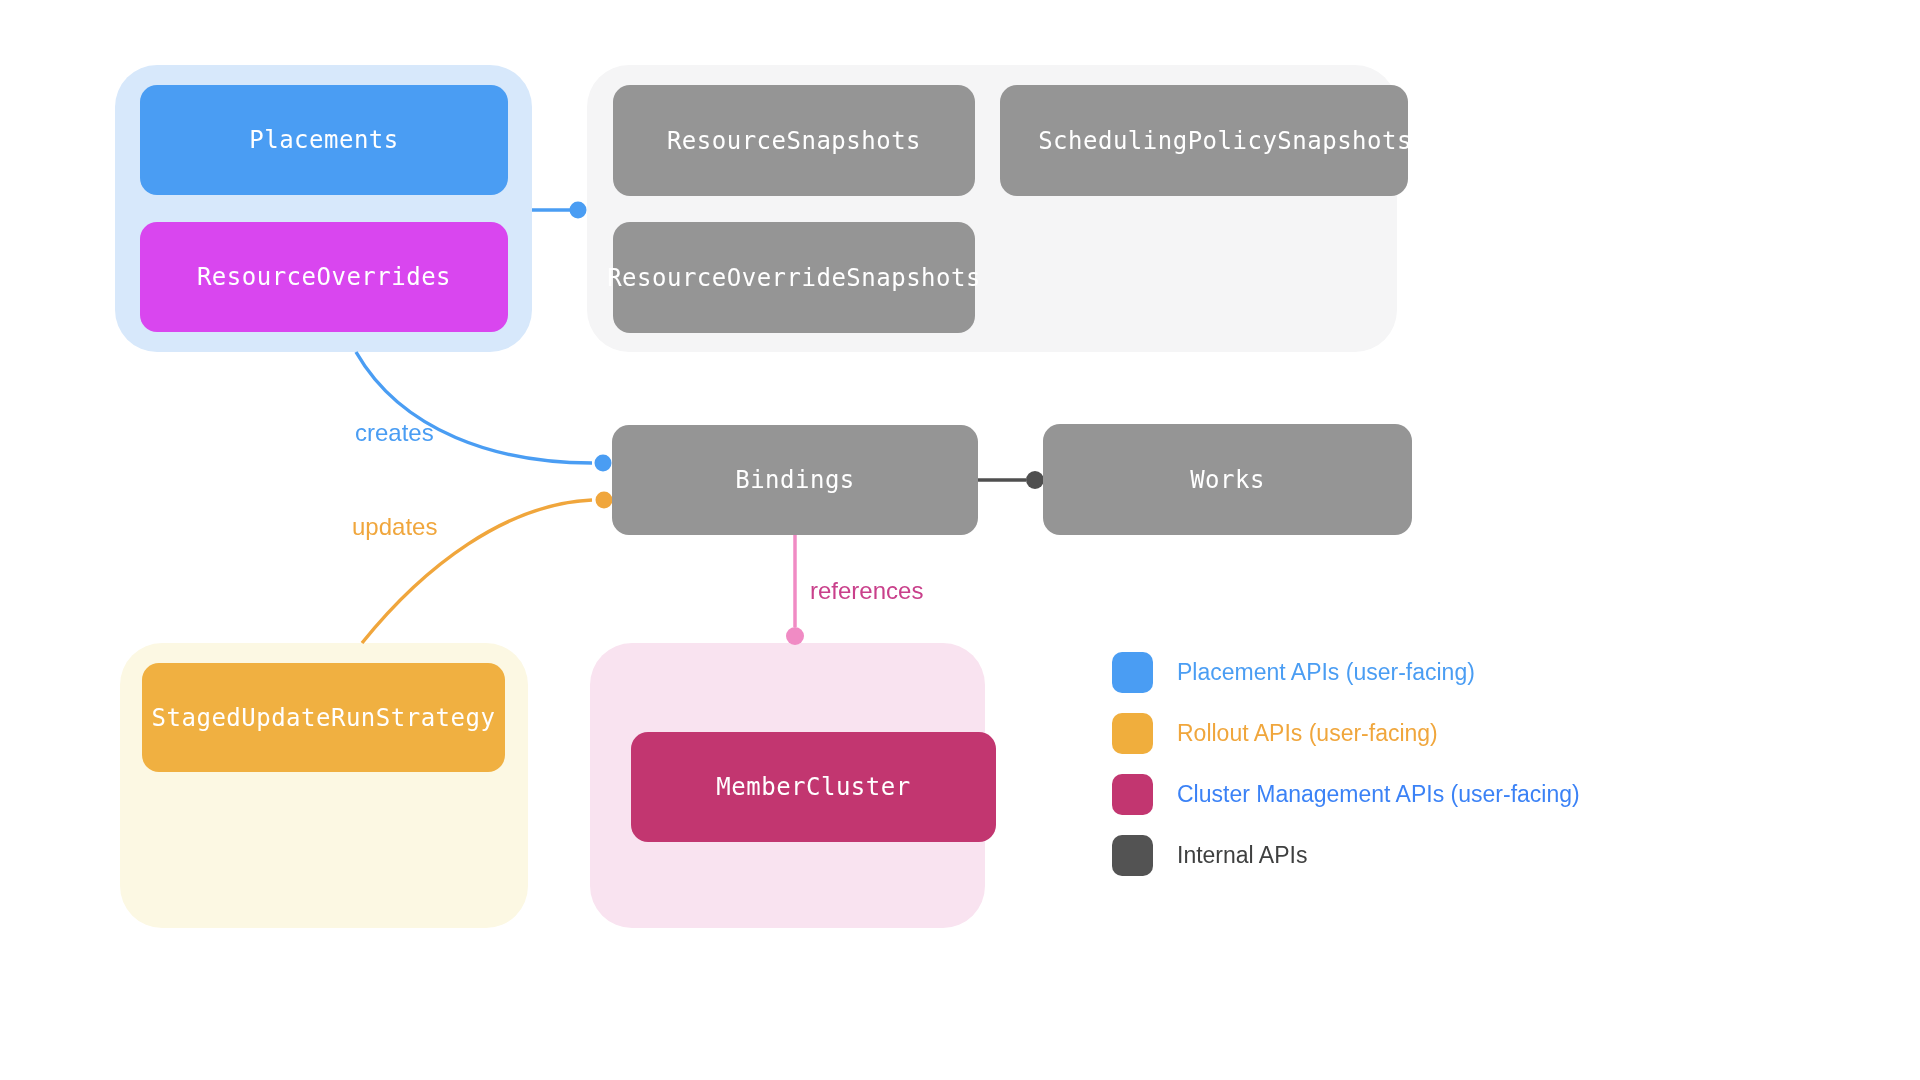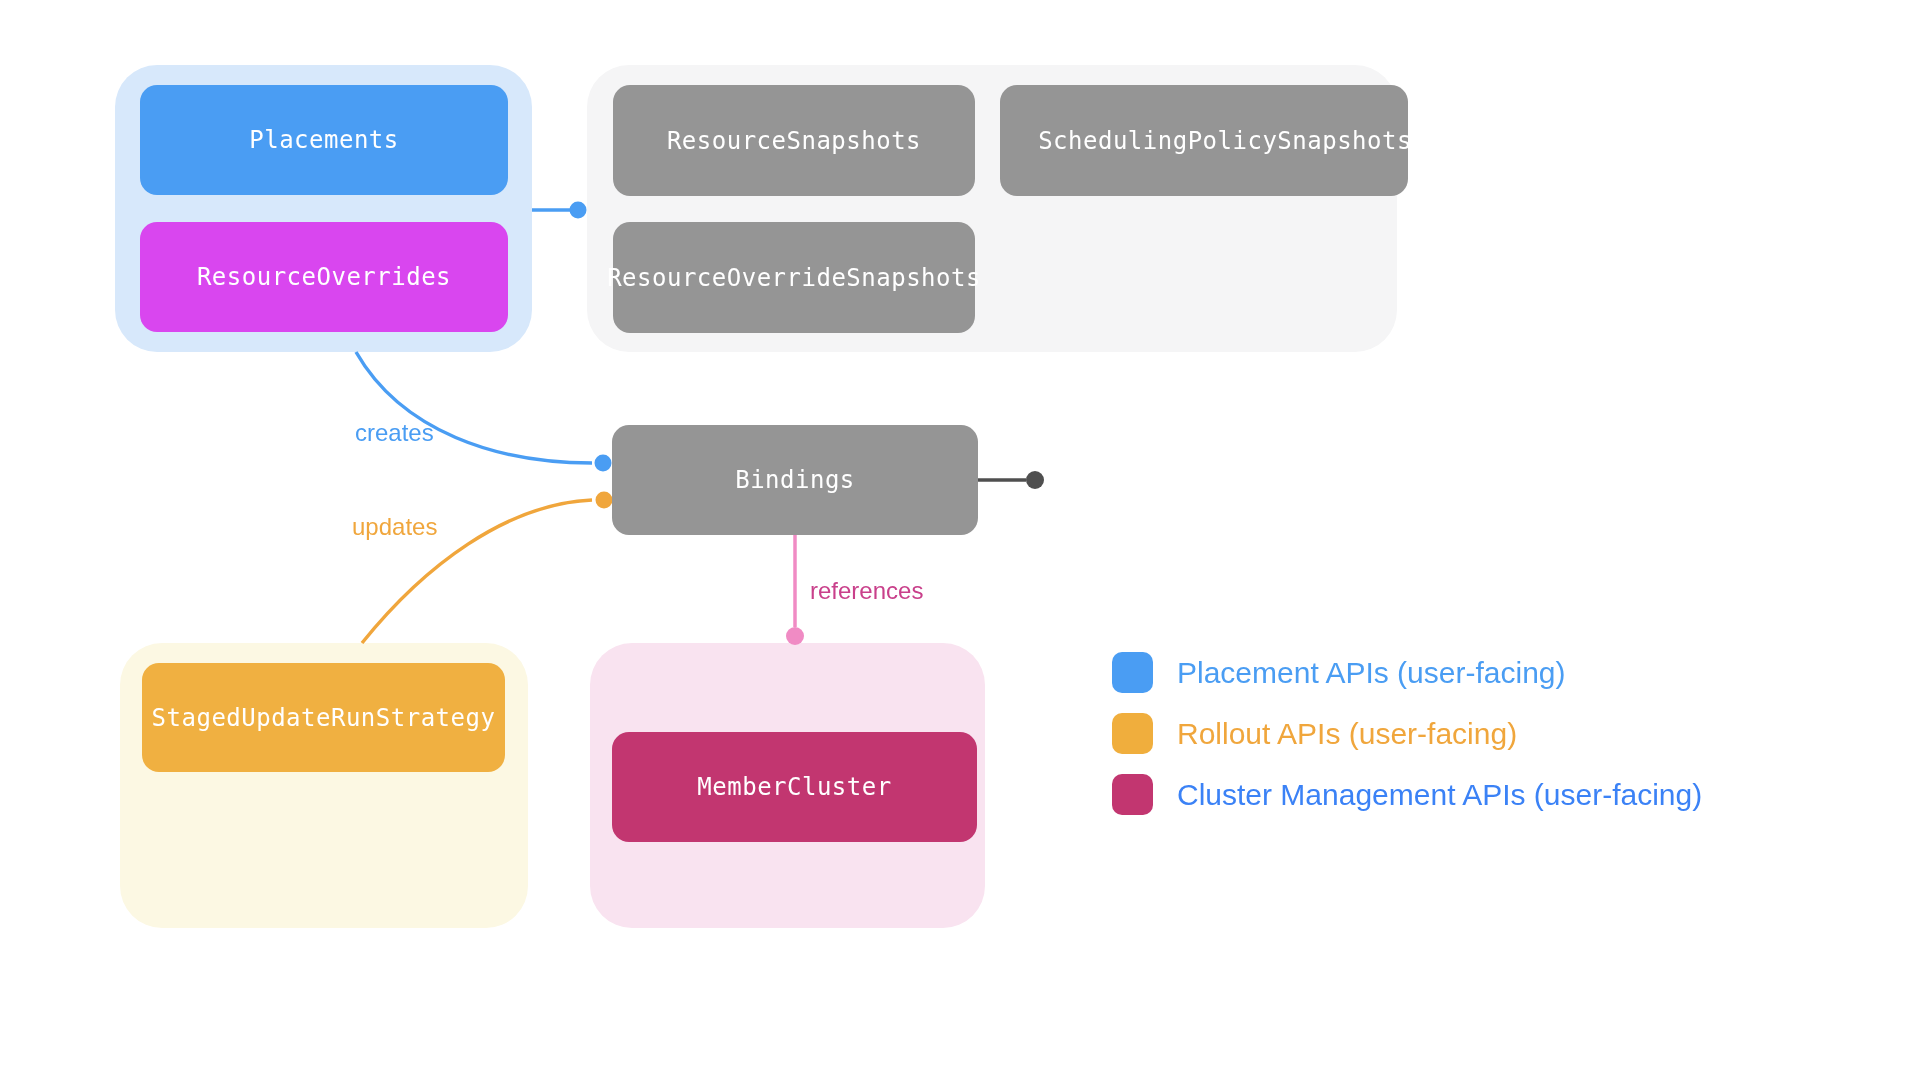--- a/index.html
+++ b/index.html
@@ -54,21 +54,21 @@
     gap: 24px;
     height: 41px;
   }
   .legend-swatch {
     width: 41px;
     height: 41px;
     border-radius: 10px;
     flex: 0 0 auto;
   }
   .legend-label {
-    font-size: 30px;
+    font-size: 23px;
     white-space: nowrap;
   }
 </style>
 </head>
 <body>
 
 <div class="stage">
 
   <div class="group" style="left: 115px; top: 65px; width: 417px; height: 287px; background-color: rgb(215, 232, 251);"></div>
 
@@ -109,26 +109,29 @@
   <div class="node" style="left: 1000px; top: 85px; width: 366px; height: 111px; background-color: rgb(149, 149, 149); padding-left: 42px;">
     <span>SchedulingPolicySnapshots</span>
   </div>
   <div class="node" style="left: 613px; top: 222px; width: 362px; height: 111px; background-color: rgb(149, 149, 149);">
     <span>ResourceOverrideSnapshots</span>
   </div>
 
   <div class="node" style="left: 612px; top: 425px; width: 366px; height: 110px; background-color: rgb(149, 149, 149);">
     <span>Bindings</span>
   </div>
+  <div class="node" style="left: 1043px; top: 424px; width: 369px; height: 111px; background-color: rgb(149, 149, 149);">
+    <span>Works</span>
+  </div>
 
   <div class="node" style="left: 142px; top: 663px; width: 363px; height: 109px; background-color: rgb(240, 176, 65);">
     <span>StagedUpdateRunStrategy</span>
   </div>
 
-  <div class="node" style="left: 612px; top: 732px; width: 365px; height: 110px; background-color: rgb(194, 54, 112); align-items: center;">
+  <div class="node" style="left: 631px; top: 732px; width: 365px; height: 110px; background-color: rgb(194, 54, 112); align-items: center;">
     <span>MemberCluster</span>
   </div>
 
   <div class="edge-label" style="left: 355px; top: 419px; color: rgb(74, 157, 243);">creates</div>
 
   <div class="edge-label" style="left: 352px; top: 513px; color: rgb(240, 166, 60);">updates</div>
 
   <div class="edge-label" style="left: 810px; top: 577px; color: rgb(201, 64, 139);">references</div>
 
   <div class="legend">
@@ -137,15 +140,19 @@
       <div class="legend-label" style="color: rgb(74, 157, 243);">Placement APIs (user-facing)</div>
     </div>
     <div class="legend-row">
       <div class="legend-swatch" style="background-color: rgb(240, 174, 61);"></div>
       <div class="legend-label" style="color: rgb(240, 166, 60);">Rollout APIs (user-facing)</div>
     </div>
     <div class="legend-row">
       <div class="legend-swatch" style="background-color: rgb(194, 54, 112);"></div>
       <div class="legend-label" style="color: #3b82f6;">Cluster Management APIs (user-facing)</div>
     </div>
+    <div class="legend-row">
+      <div class="legend-swatch" style="background-color: rgb(83, 83, 83);"></div>
+      <div class="legend-label" style="color: rgb(63, 64, 64);">Internal APIs</div>
+    </div>
   </div>
 
 </div>
 
 </body></html>

